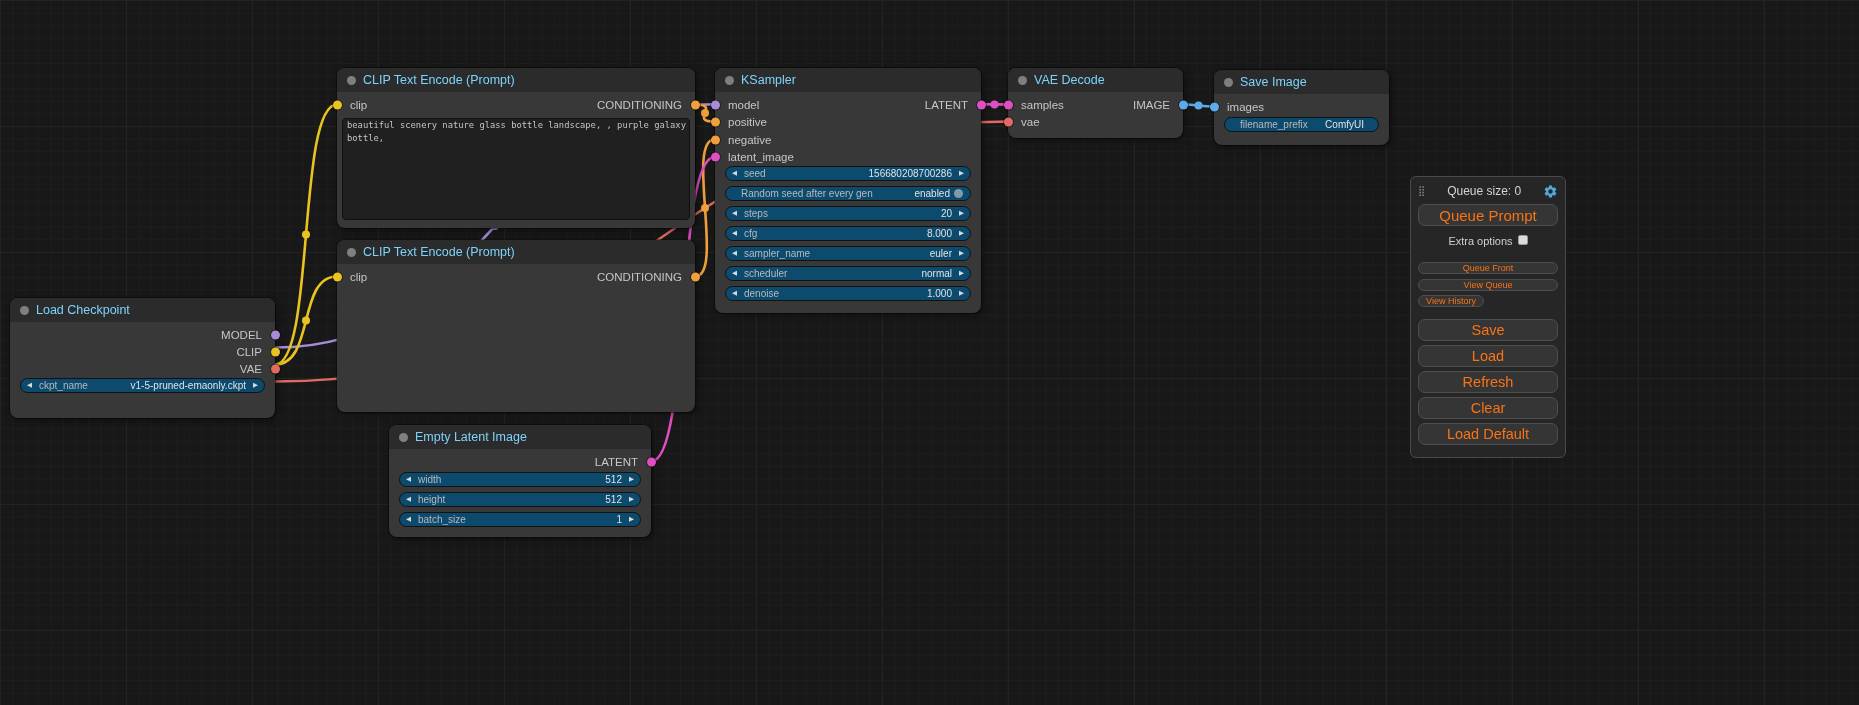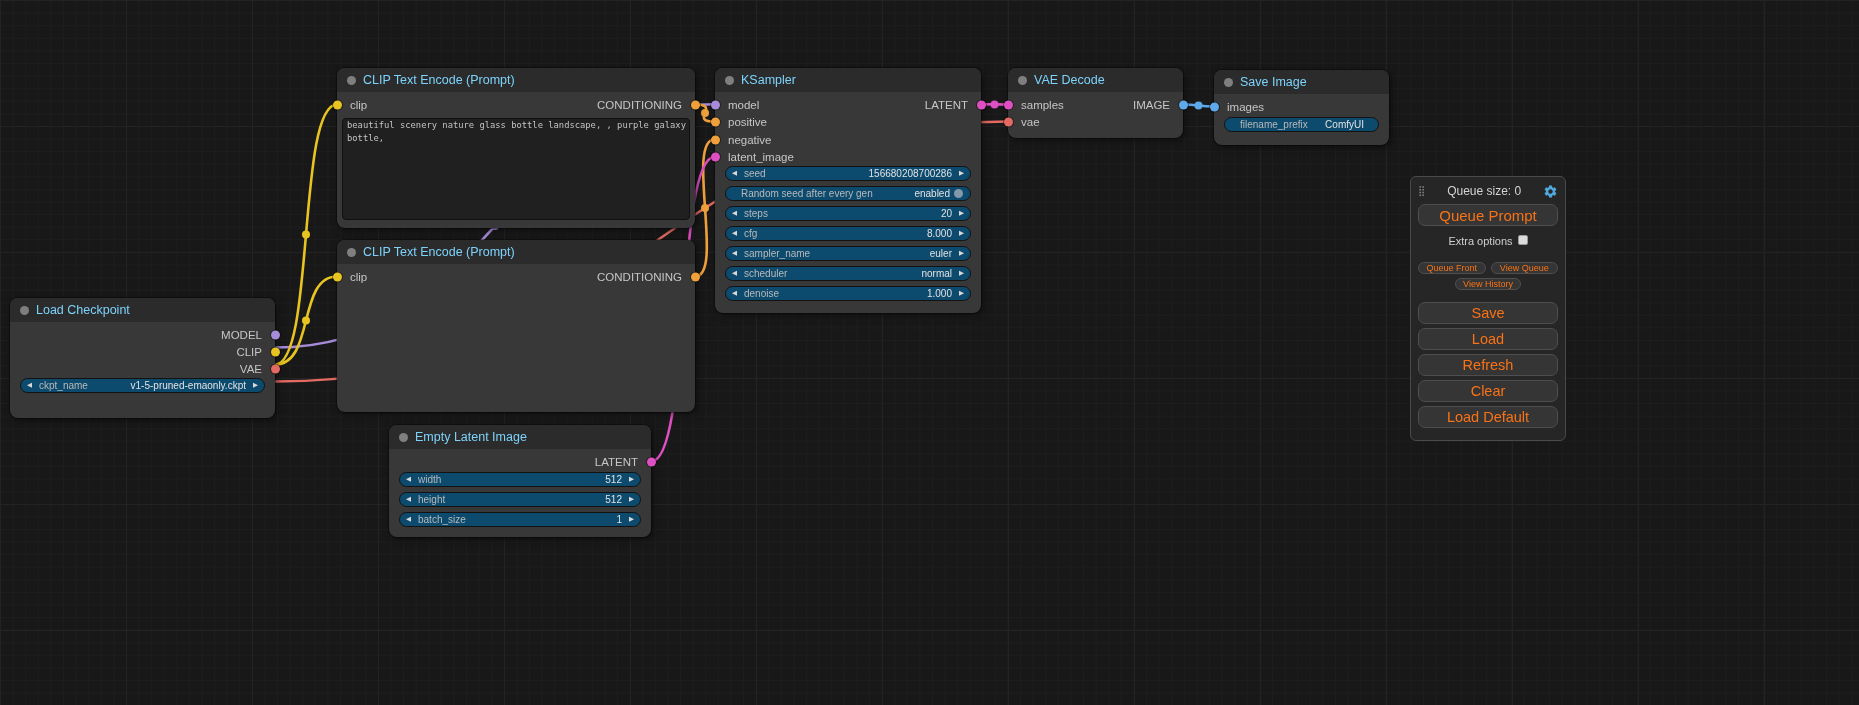--- a/index.html
+++ b/index.html
@@ -79,21 +79,21 @@
     font-family: inherit; background: #353535; border: 1px solid #4e4e4e;
     border-radius: 7px; color: #f97316; cursor: pointer; display: block; width: 100%;
   }
   .btn-big { height: 22px; font-size: 14.5px; margin-bottom: 4px; }
   .btn-queue { font-size: 15px; margin-bottom: 0; }
   .extra-row {
     display: flex; align-items: flex-start; justify-content: center; gap: 5px;
     height: 14px; margin: 9px 0 13px; font-size: 11px; color: #cfcfcf;
   }
   .checkbox { width: 10px; height: 10px; background: #dcdcdc; border: 1px solid #9a9a9a; border-radius: 2px; cursor: pointer; }
-  .small-row { display: flex; gap: 5px; margin-bottom: 4px; }
+  .small-row { display: flex; gap: 5px; margin-bottom: 4px; flex-direction: column; }
   .btn-small { flex: 1; height: 12px; font-size: 9px; border-radius: 8px; padding: 0; width: auto; }
   .history-row { justify-content: center; margin-bottom: 12px; }
   .btn-small.history { flex: none; width: 66px; }
 </style>
 </head>
 <body>
 
 <div id="app">
 
   <svg class="wires" width="1859" height="705">

